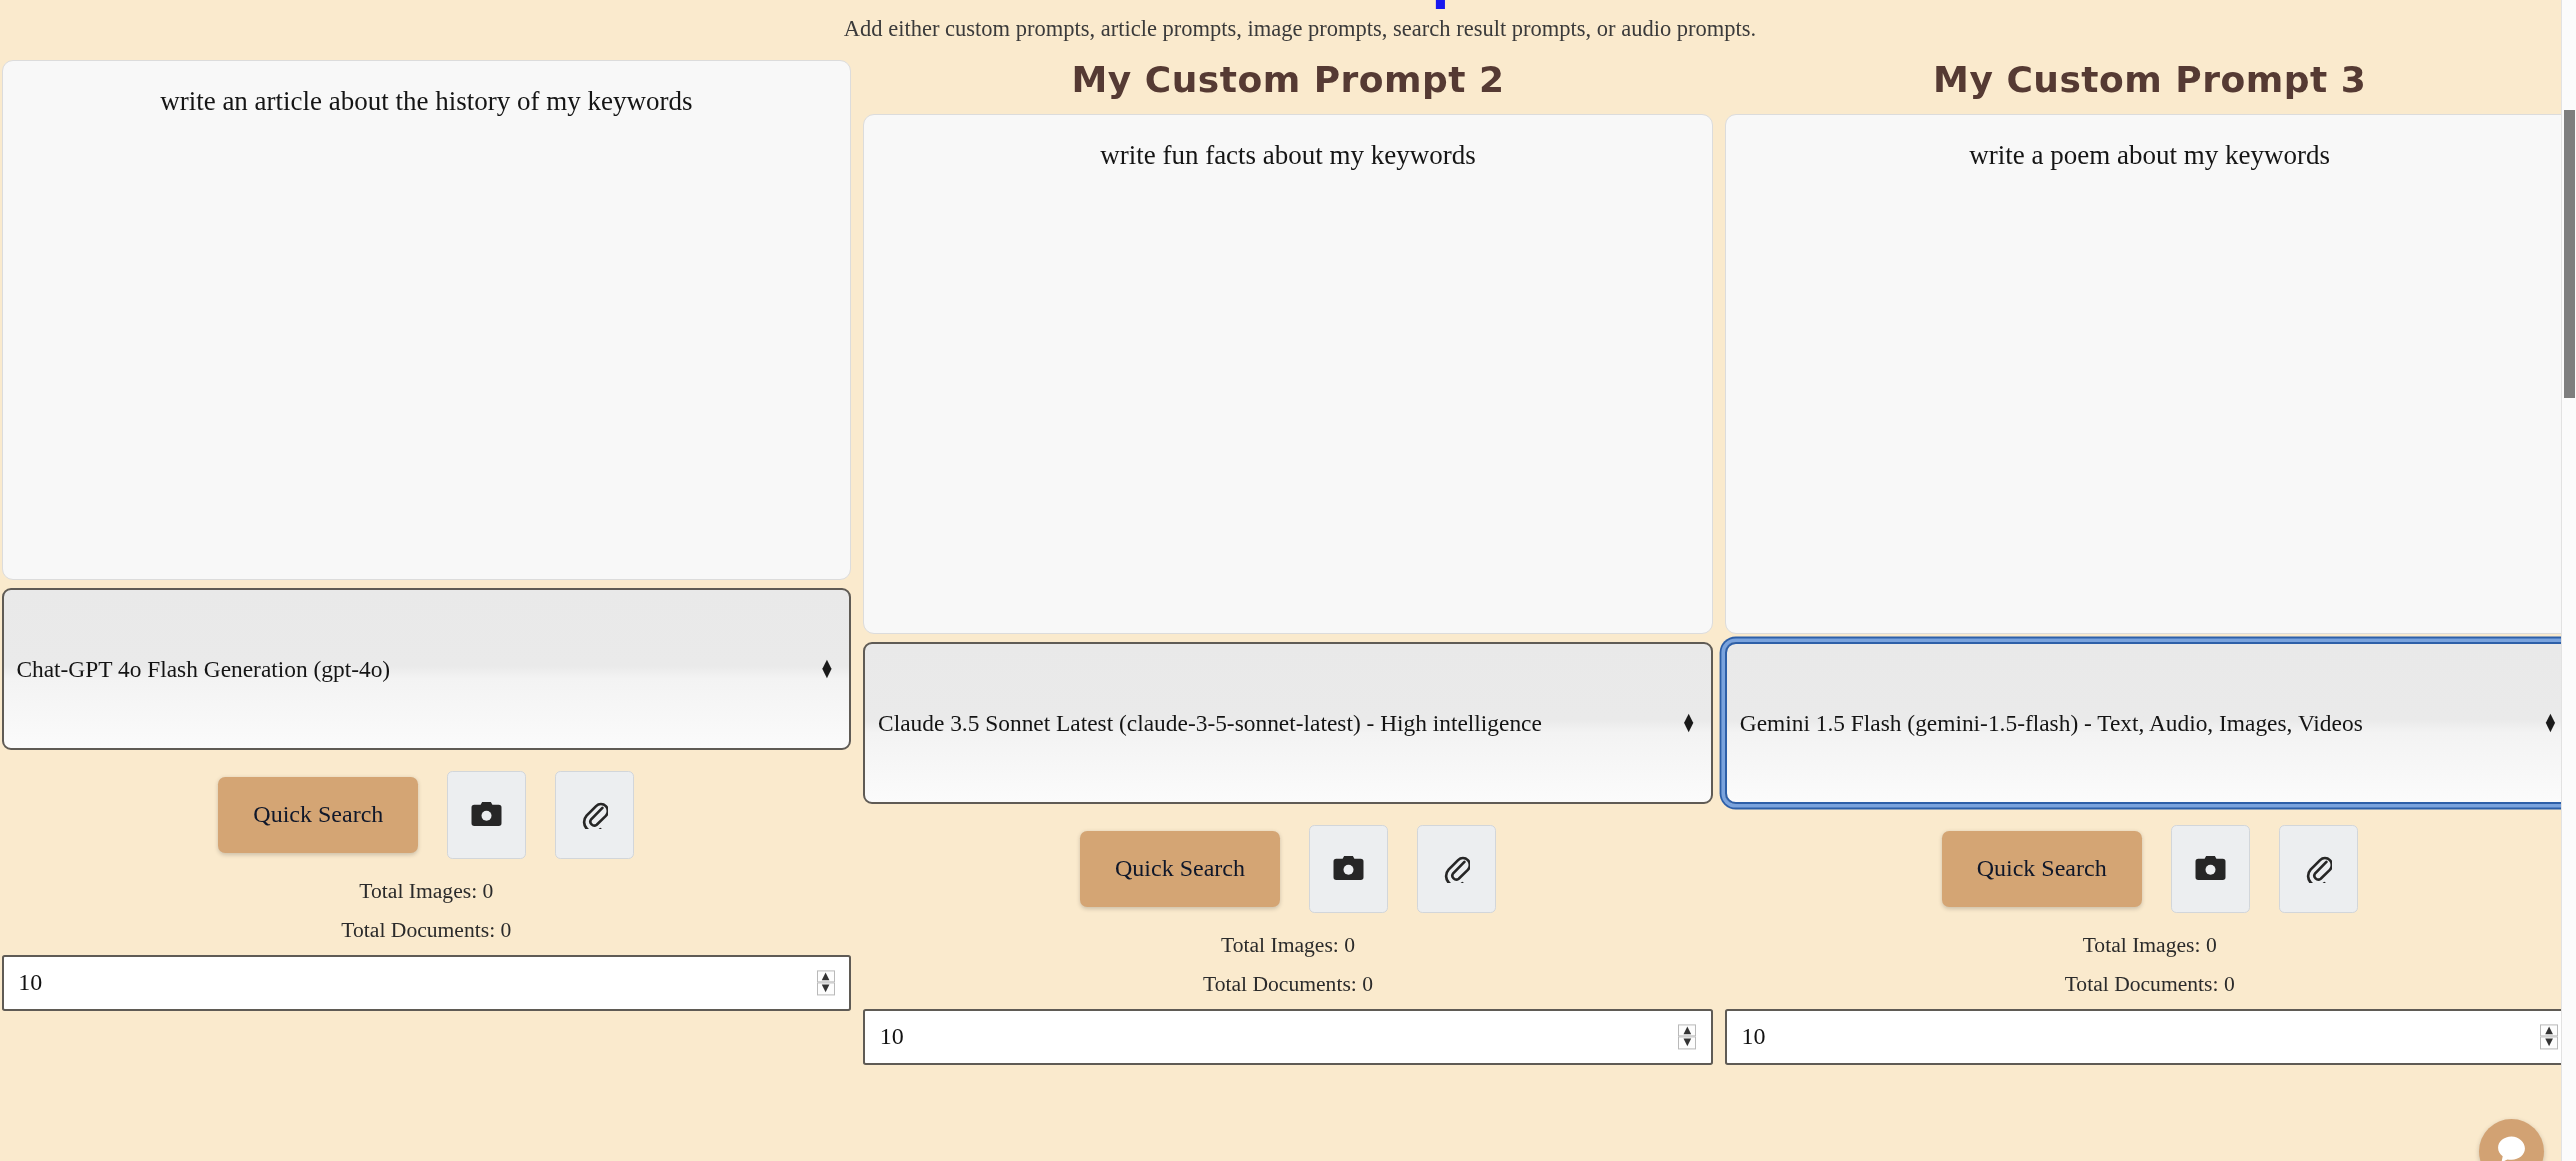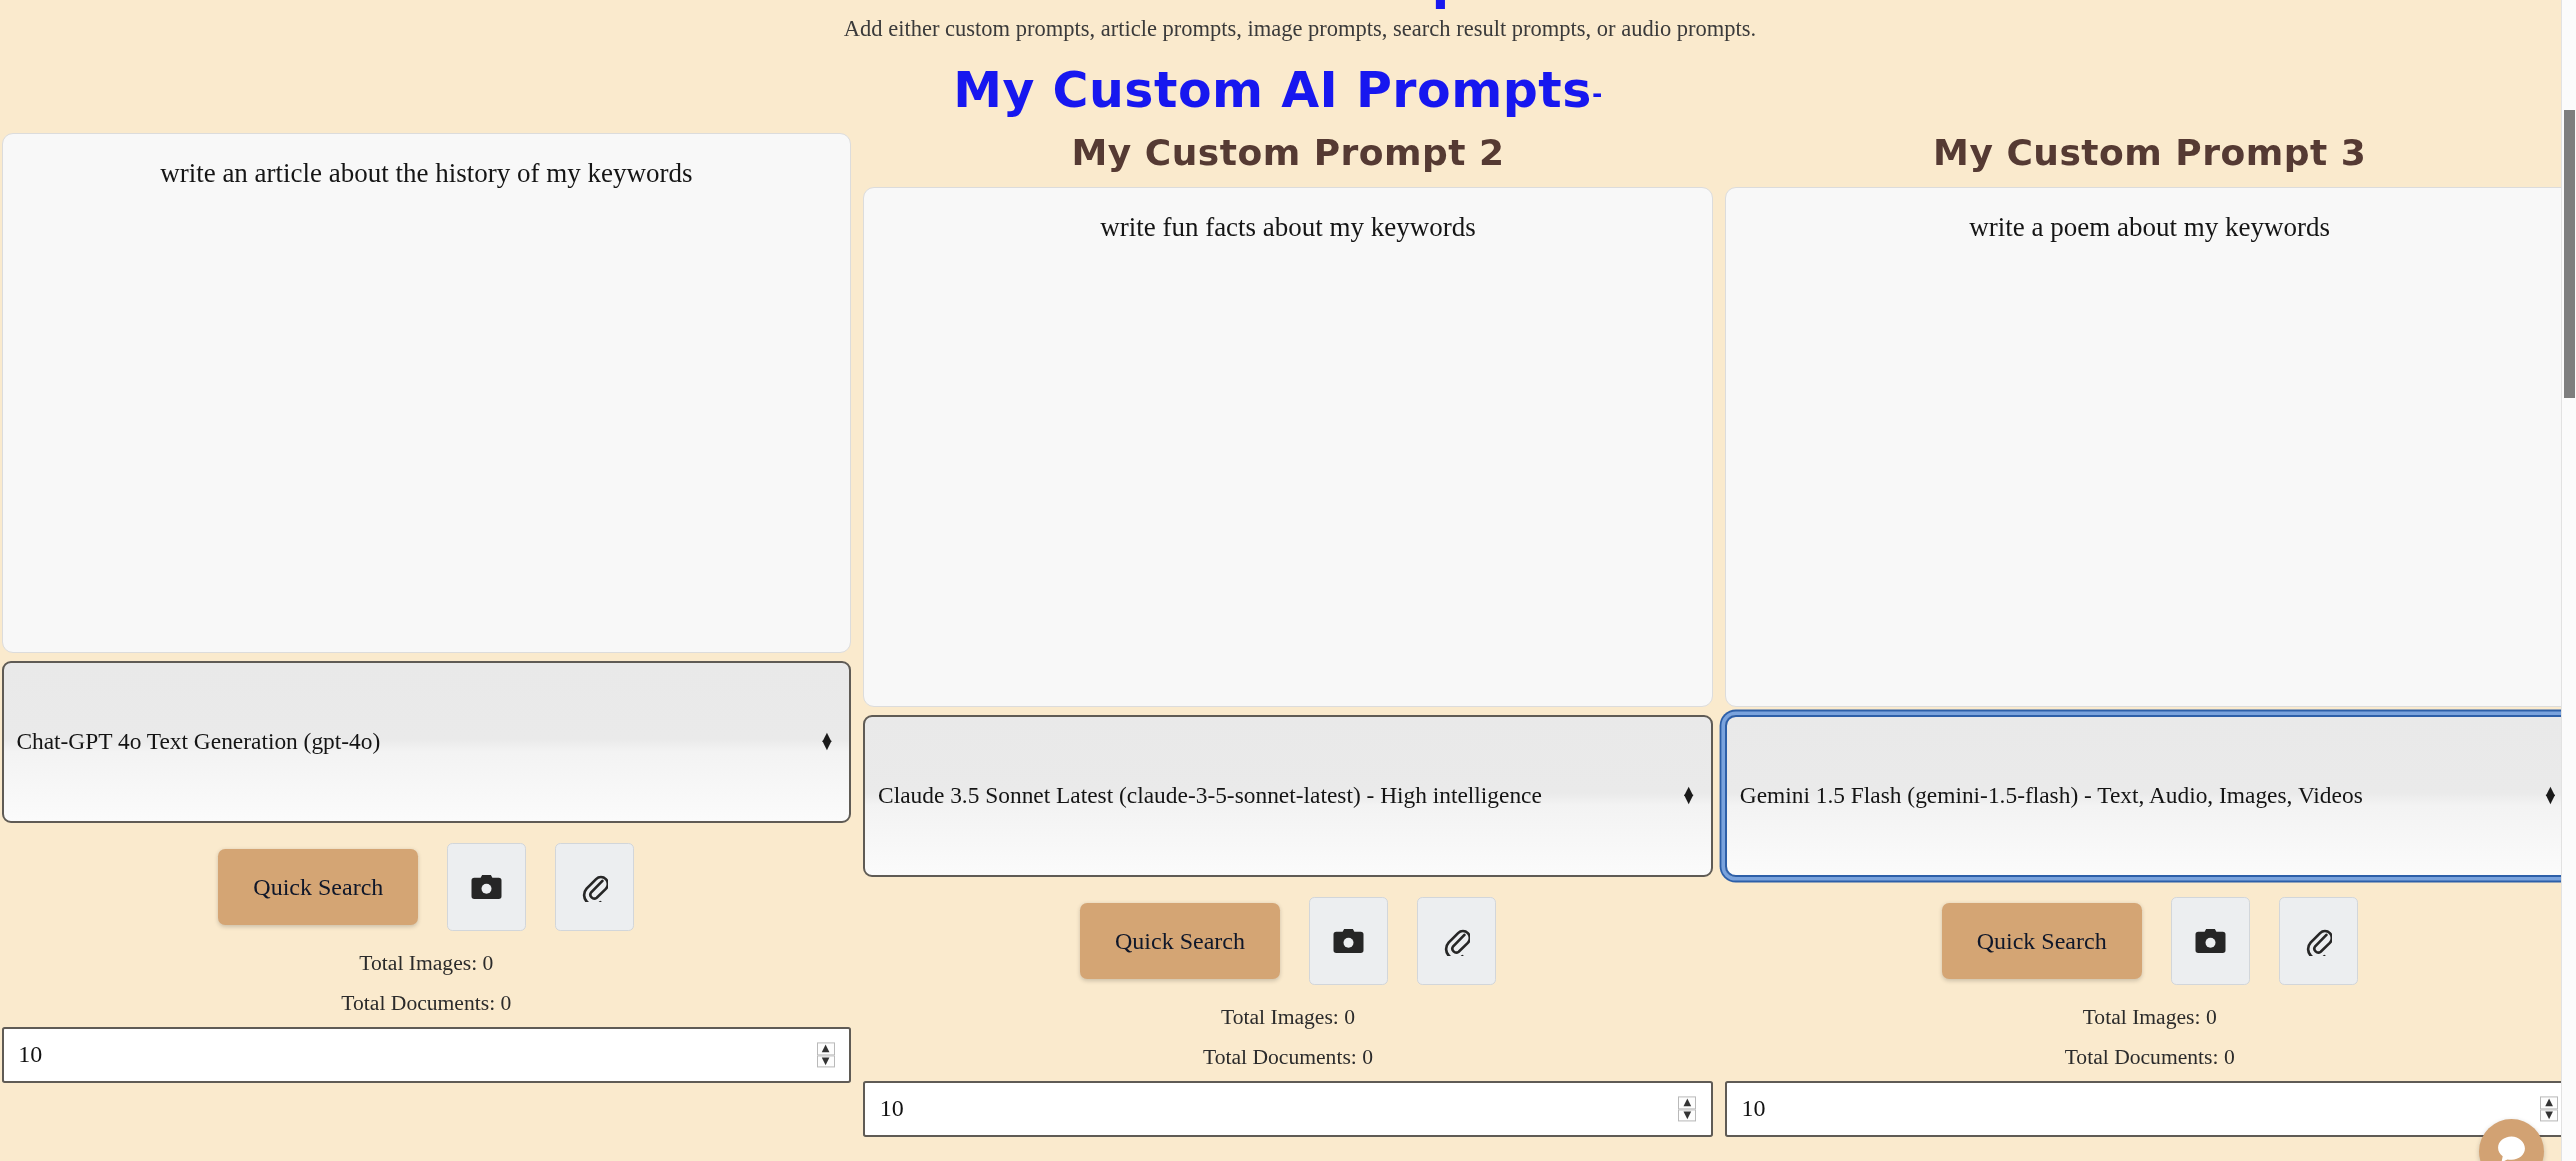--- a/index.html
+++ b/index.html
@@ -277,32 +277,29 @@
 </head>
 <body>
 
 <div id="page">
 
   <div class="header">
     <div class="hdr-clip">
       <div class="cut-title">Custom Prompts</div>
     </div>
     <div class="sub-note">Add either custom prompts, article prompts, image prompts, search result prompts, or audio prompts.</div>
-    <div class="main-title">
-      <span>My Custom AI Prompts</span><span class="dash">-</span>
-    </div>
   </div>
 
   <div class="cols">
 
     <div class="col">
       <div class="prompt-box">write an article about the history of my keywords</div>
 
       <div class="model-select-wrap">
-        <div class="model-select">Chat-GPT 4o Text Generation (gpt-4o)</div>
+        <div class="model-select">Chat-GPT 4o Flash Generation (gpt-4o)</div>
         <div class="sel-arrows">
           <div>▲</div>
             <div>▼</div>
         </div>
       </div>
 
       <div class="btn-row">
         <button class="quick-search-btn">Quick Search</button>
         <div class="icon-btn">
           <span>

